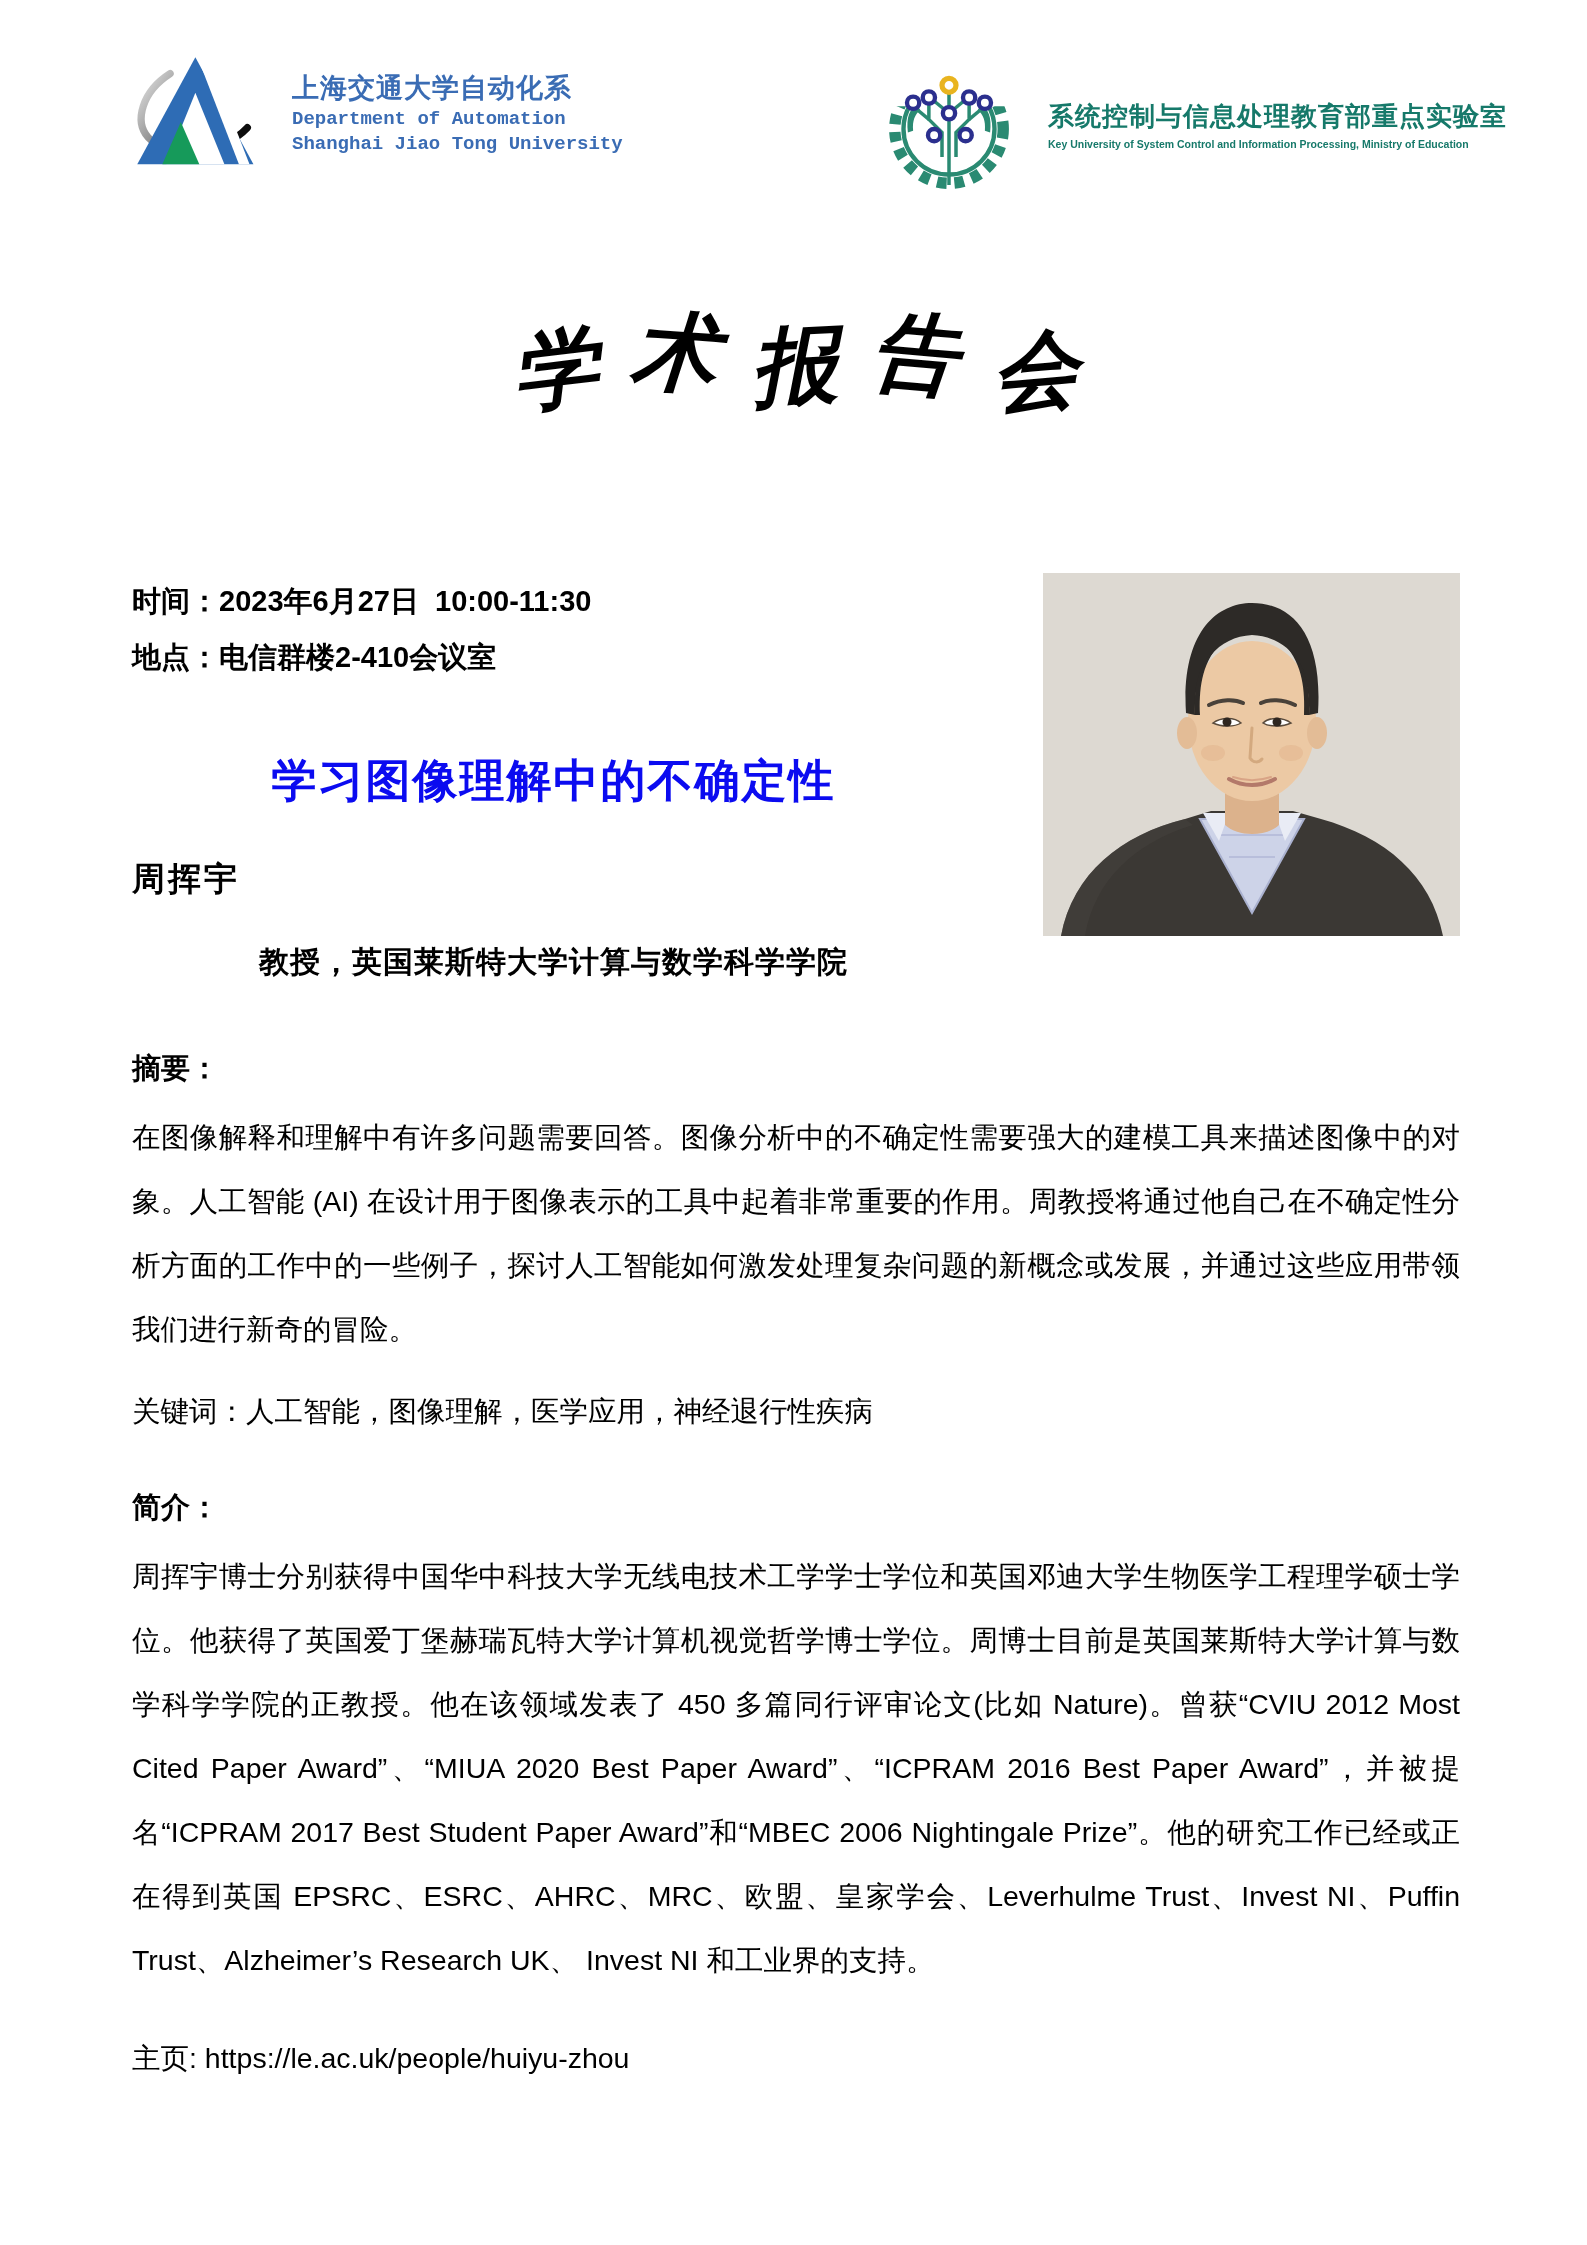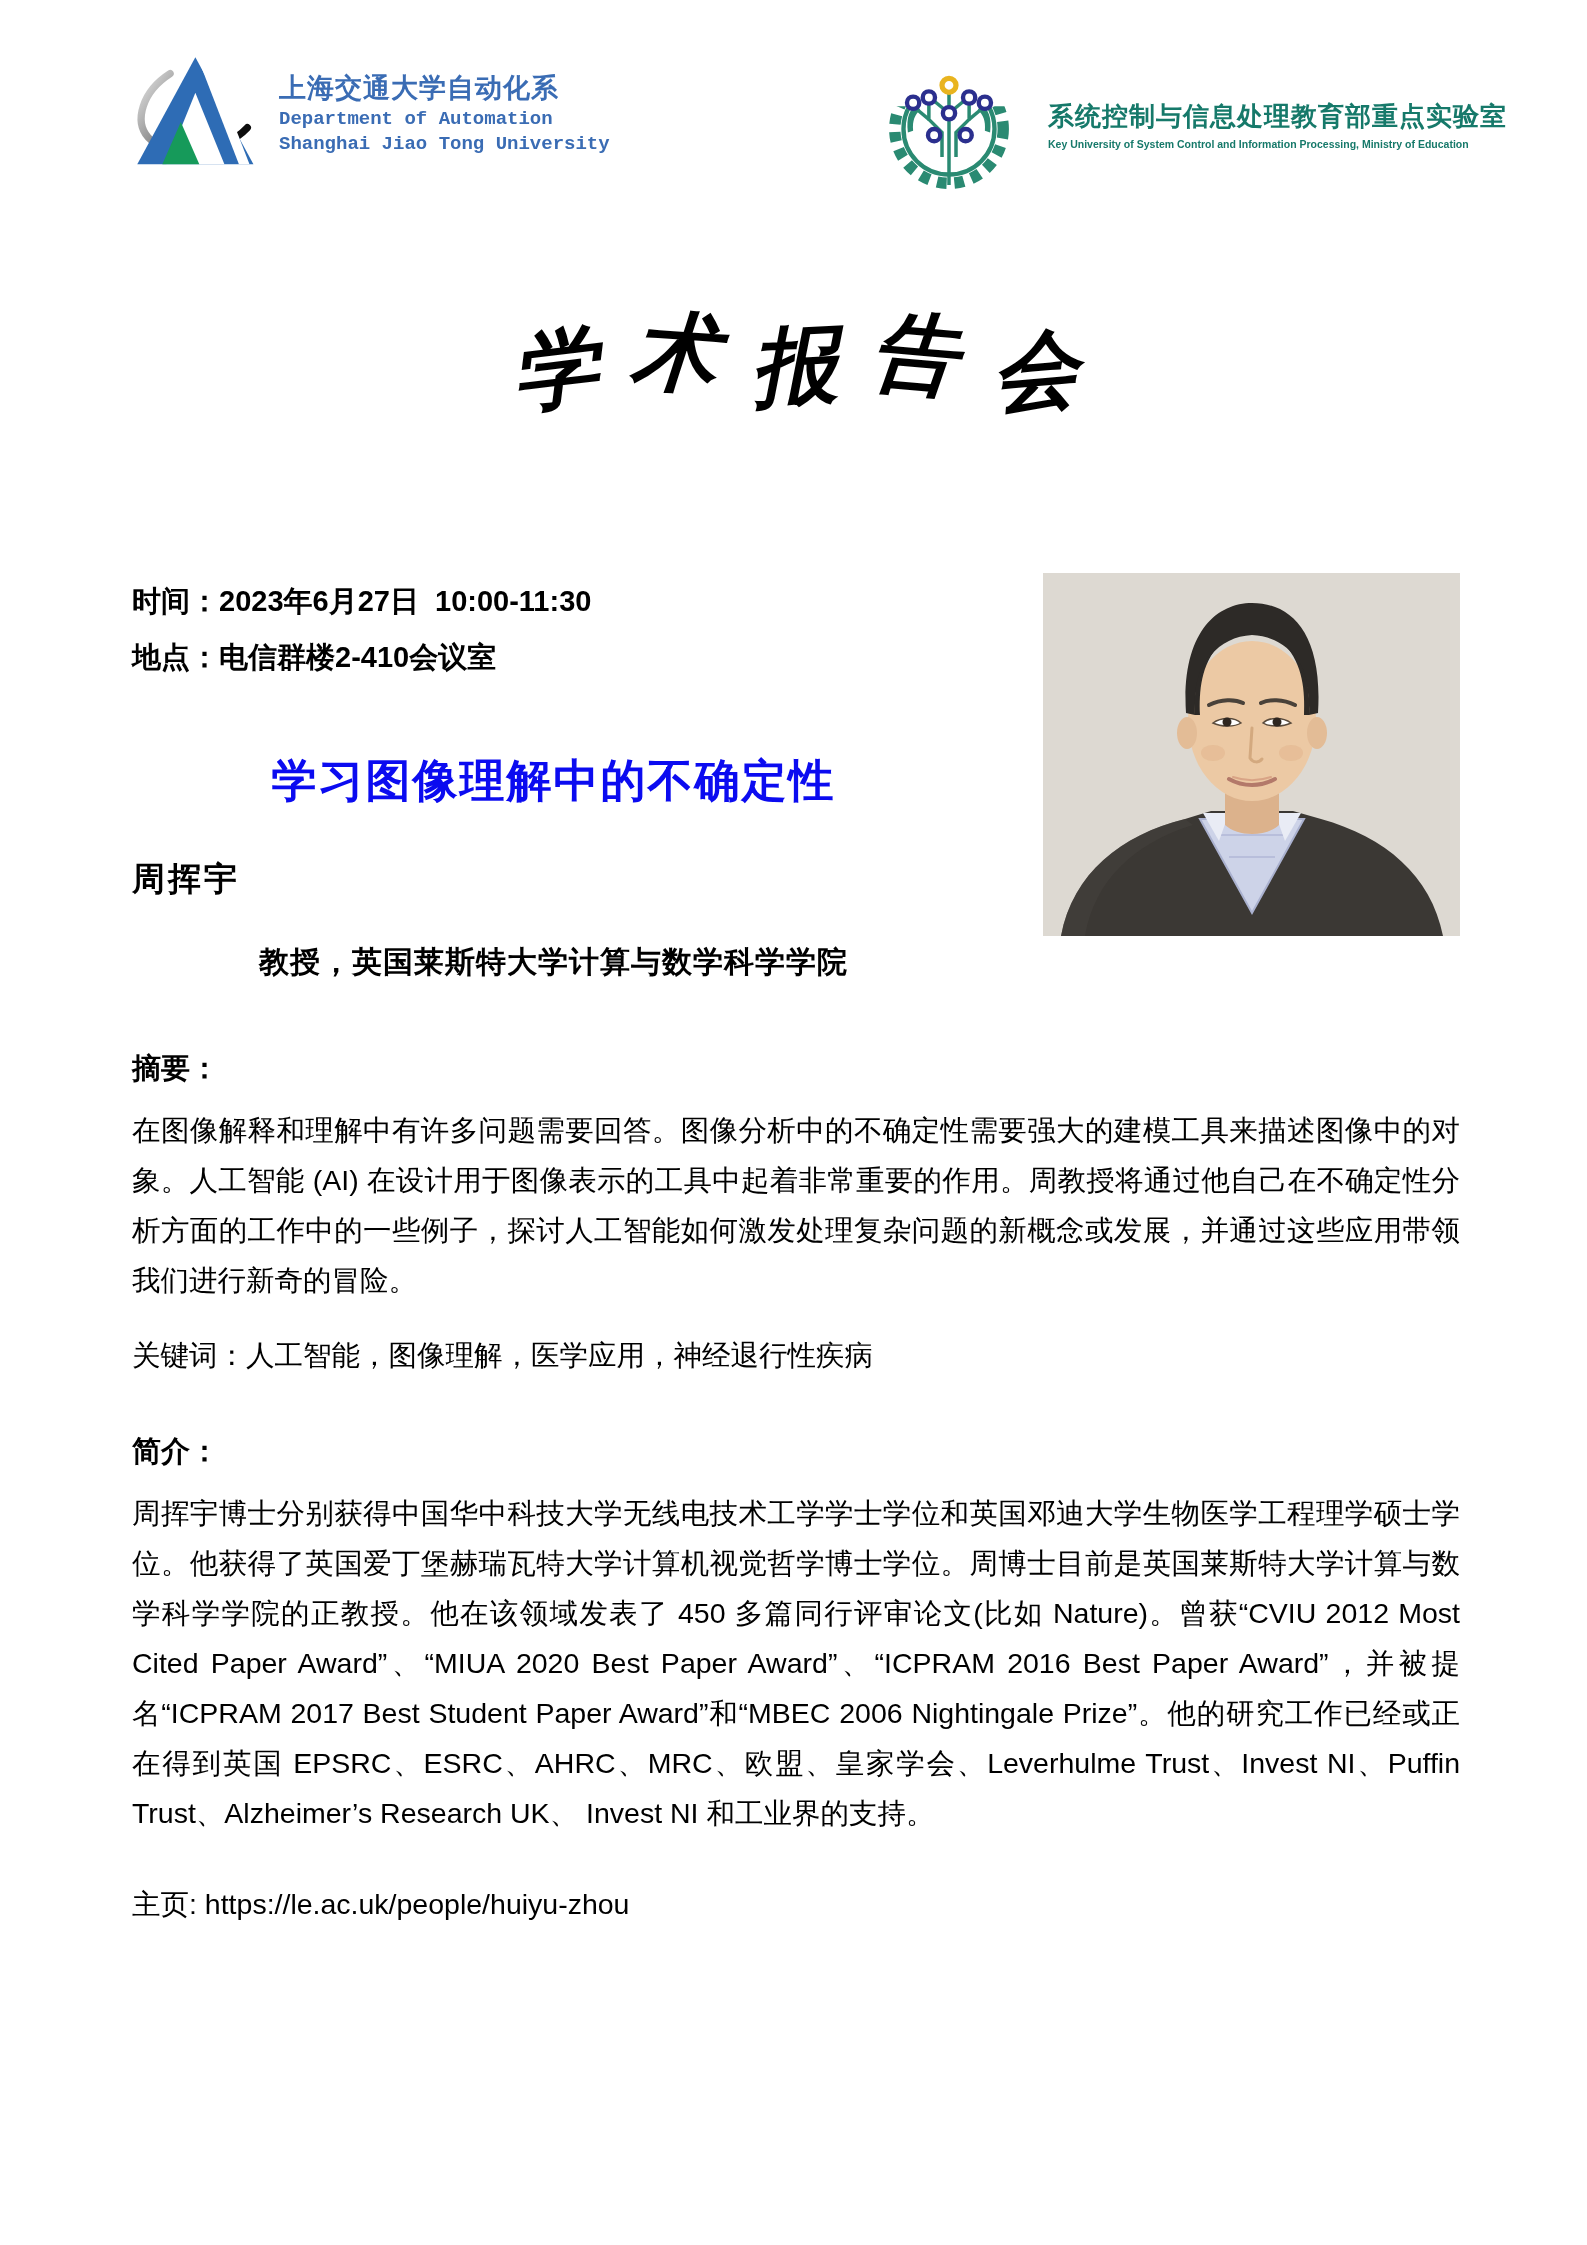--- a/index.html
+++ b/index.html
@@ -7,21 +7,21 @@
     width:1587px;min-height:2245px;
     font-family:"Liberation Sans","DejaVu Sans",sans-serif;
     color:#000;position:relative;
   }
   .page{width:1587px;min-height:2245px;background:#fff;overflow:hidden;}
 
   
   .header{display:flex;justify-content:space-between;align-items:flex-start;
           padding:52px 80px 0 132px;}
   .logo-block{display:flex;align-items:center;gap:14px;}
-  .logo-left-text{margin-left:1px;}
+  .logo-left-text{margin-left:14px;}
   .logo-left-cn{font-size:27px;font-weight:bold;color:#3a6cb4;letter-spacing:1px;}
   .logo-left-en{font-size:19px;font-weight:bold;color:#3a6cb4;line-height:1.15;margin-top:3px;font-family:Liberation Mono, monospace;}
   .logo-right-text{margin-left:10px;max-width:470px;}
   .logo-right-cn{font-size:26px;font-weight:bold;color:#16796a;letter-spacing:1px;}
   .logo-right-en{font-size:10.5px;font-weight:bold;color:#16796a;margin-top:4px;}
 
   
   .callig-wrap{text-align:center;margin-top:108px;}
   .callig{display:inline-block;font-family:"DejaVu Serif","Liberation Serif",serif;
           font-weight:bold;font-style:italic;font-size:86px;letter-spacing:34px;
@@ -39,21 +39,21 @@
   .info-line{font-size:29px;font-weight:bold;line-height:56px;white-space:pre;}
   .talk-title{margin-top:66px;text-align:center;font-size:45px;font-weight:bold;color:#0b0bf0;letter-spacing:2px;}
   .talk-speaker{margin-top:46px;text-align:left;font-size:33px;font-weight:bold;color:#000000;letter-spacing:3px;}
   .talk-affil{margin-top:40px;text-align:center;font-size:30px;font-weight:bold;color:#000;letter-spacing:1px;}
   .photo-box{width:417px;height:363px;flex:0 0 417px;}
   .photo-box svg{display:block;width:417px;height:363px;}
 
   
   .content{margin:66px 127px 0 132px;}
   .sec-heading{font-size:29px;font-weight:bold;margin-top:48px;}
-  .para{font-size:28.5px;line-height:50px;text-align:justify;margin-top:16px;}
+  .para{font-size:28.5px;line-height:64px;text-align:justify;margin-top:16px;}
   .kw-line{font-size:28.5px;line-height:57px;margin-top:22px;}
   .home-line{font-size:28.5px;line-height:57px;margin-top:38px;}
 </style>
 </head>
 <body>
 
 <div class="page">
 
   <div class="header">
 

